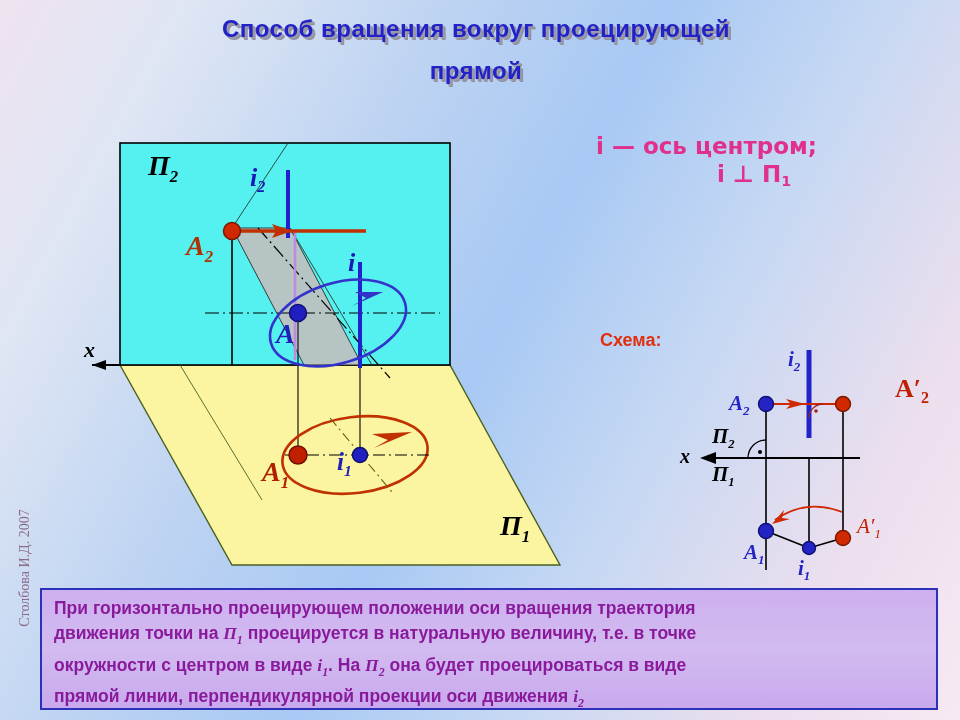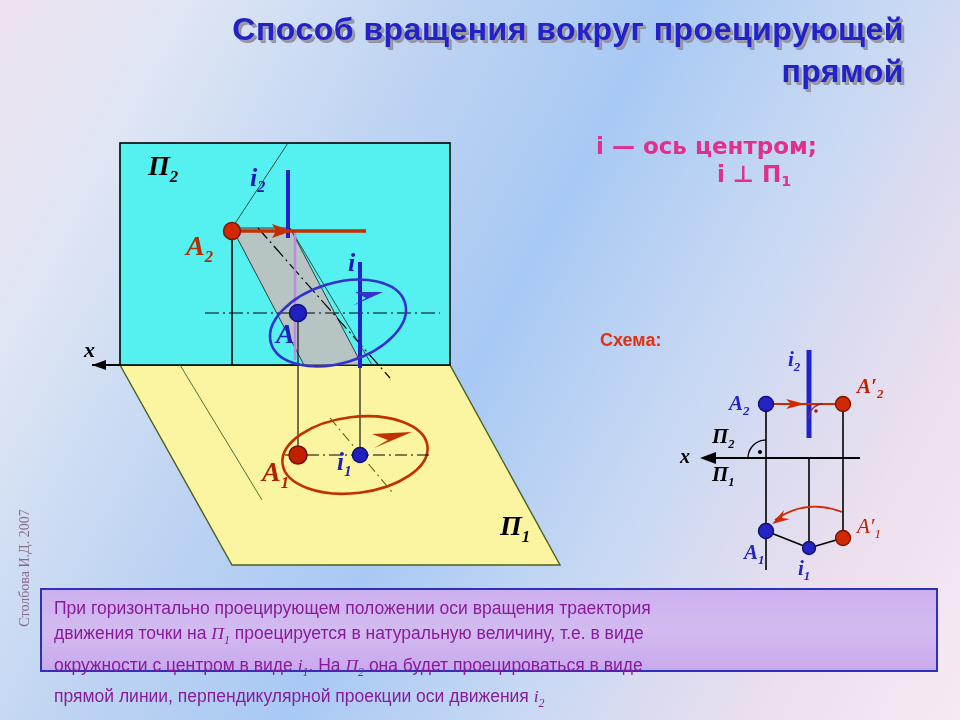--- a/index.html
+++ b/index.html
@@ -25,27 +25,27 @@
         #a8c9f4 50%,
         #c6d8f3 66%,
         #ecdfee 85%,
         #f7e9f3 100%);
     overflow: hidden;
   }
 
   
   #title {
     position: absolute;
-    left: 24px;
+    left: 36px;
     top: 8px;
     width: 880px;
-    text-align: right;
+    text-align: center;
     font-family: "Liberation Sans", sans-serif;
     font-weight: bold;
-    font-size: 32px;
+    font-size: 24px;
     line-height: 42px;
     letter-spacing: 0.5px;
     color: #2222c8;
     text-shadow:
       2px 2px 0 #9a9aa8,
       3px 3px 0 #8f8f9e,
       1px 1px 0 #b8b8c4;
     white-space: pre-line;
   }
 
@@ -90,27 +90,27 @@
     color: #8a6c86;
     white-space: nowrap;
   }
 
   
   #note {
     position: absolute;
     left: 40px;
     top: 588px;
     width: 898px;
-    height: 84px;
+    height: 122px;
     box-sizing: border-box;
     border: 2px solid #2b31b8;
     background: linear-gradient(180deg, #cdb0ef 0%, #d2bbf0 50%, #c9a9ed 100%);
     color: #8a1a9c;
     font-family: "Liberation Sans", sans-serif;
-    font-weight: normal;
+    font-weight: bold;
     font-size: 17.5px;
     line-height: 25px;
     padding: 6px 12px 0 12px;
   }
   #note i { font-family: "Liberation Serif", serif; font-style: italic; }
   #note sub { font-size: 0.68em; }
 
   .svg-layer {
     position: absolute;
     left: 0; top: 0;
@@ -255,21 +255,21 @@
   </svg>
 
   <div style="position:absolute;left:788px;top:347px;font-family:'Liberation Serif',serif;font-weight:bold;font-style:italic;font-size:21px;color:#2424c4;">
     <span>i</span><sub style="font-size:0.62em;">2</sub>
   </div>
 
   <div style="position:absolute;left:729px;top:391px;font-family:'Liberation Serif',serif;font-weight:bold;font-style:italic;font-size:21px;color:#2424c4;">
     <span>A</span><sub style="font-size:0.62em;">2</sub>
   </div>
 
-  <div style="position:absolute;left:857px;top:374px;font-family:'Liberation Serif',serif;font-weight:bold;font-style:italic;font-size:21px;color:#c02000;">
+  <div style="position:absolute;left:895px;top:374px;font-family:'Liberation Serif',serif;font-weight:bold;font-size:26px;color:#c02000;">
     <span>A</span><span>′</span><sub style="font-size:0.62em;">2</sub>
   </div>
 
   <div style="position:absolute;left:712px;top:424px;font-family:'Liberation Serif',serif;font-weight:bold;font-style:italic;font-size:21px;color:#000;">
     <span>П</span><sub style="font-size:0.6em;">2</sub>
   </div>
 
   <div style="position:absolute;left:712px;top:462px;font-family:'Liberation Serif',serif;font-weight:bold;font-style:italic;font-size:21px;color:#000;">
     <span>П</span><sub style="font-size:0.6em;">1</sub>
   </div>
@@ -286,21 +286,21 @@
 
   <div style="position:absolute;left:798px;top:556px;font-family:'Liberation Serif',serif;font-weight:bold;font-style:italic;font-size:21px;color:#2424c4;">
     <span>i</span><sub style="font-size:0.62em;">1</sub>
   </div>
 
   <div id="credit">Столбова И.Д.   2007</div>
 
   <div id="note">
     <div><span>При горизонтально проецирующем положении оси вращения траектория</span></div>
     <div>
-      <span>движения точки на </span><i><span>П</span><sub>1</sub></i><span> проецируется в натуральную величину, т.е.  в виде</span>
+      <span>движения точки на </span><i><span>П</span><sub>1</sub></i><span> проецируется в натуральную величину, т.е.  в точке</span>
     </div>
     <div>
       <span>окружности с центром  в виде </span><i><span>i</span><sub>1</sub></i><span>. На  </span><i><span>П</span><sub>2</sub></i><span> она будет проецироваться в виде</span>
     </div>
     <div>
       <span>прямой линии, перпендикулярной проекции оси движения  </span><i><span>i</span><sub>2</sub></i>
     </div>
   </div>
 
 </div>

